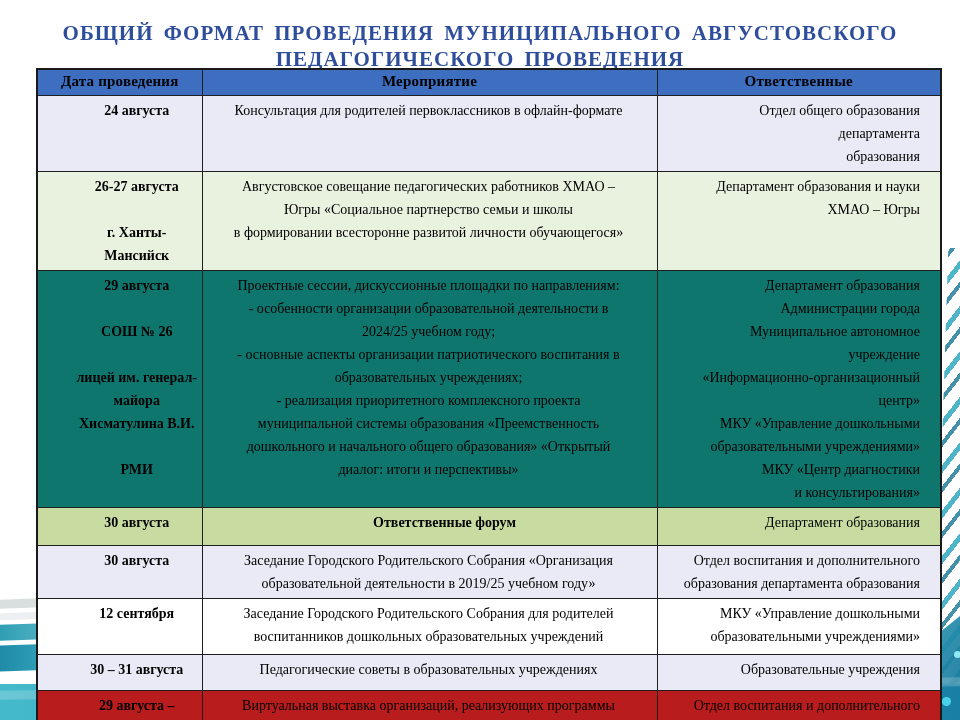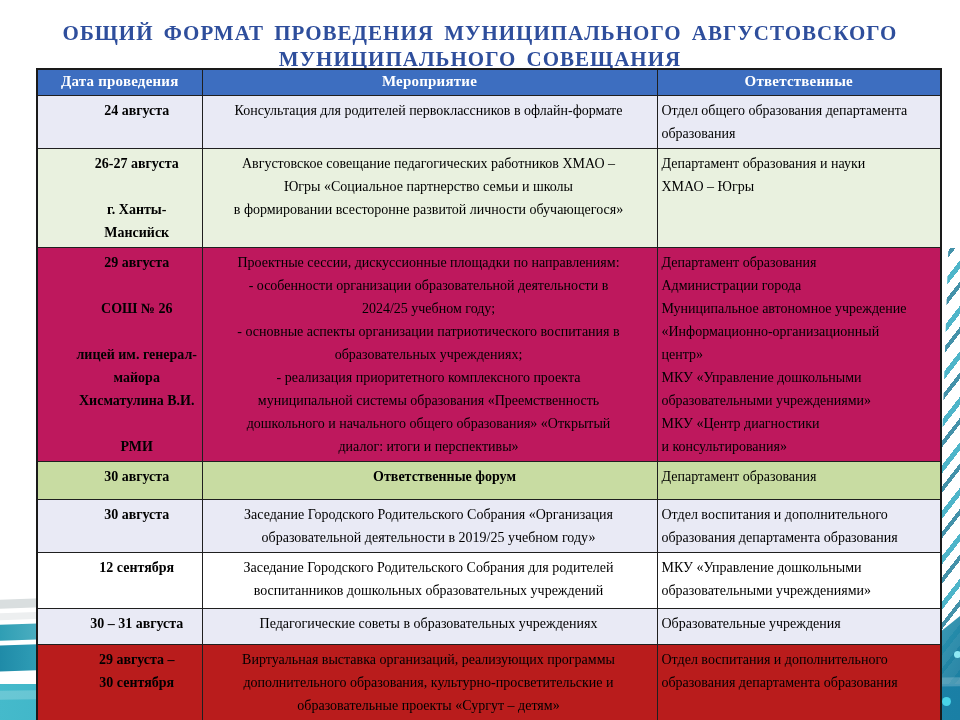--- a/index.html
+++ b/index.html
@@ -65,27 +65,27 @@
     position:absolute;left:36px;top:68px;z-index:2;
     width:904px;table-layout:fixed;border-collapse:collapse;
     font-size:14px;
   }
   table.sched td,table.sched th{
     border:1px solid #1F1F1F;vertical-align:top;
     white-space:pre-line;line-height:23px;
   }
   table.sched{border:2px solid #1a1a1a;}
   thead th{
-    background:#3D6EC0;color:#ffffff;font-weight:bold;font-size:15px;
+    background:#3D6EC0;color:#000000;font-weight:bold;font-size:15px;
     line-height:24px;height:25px;padding:0 2px;text-align:center;
     vertical-align:middle;letter-spacing:.2px;
   }
   .c-date{text-align:center;font-weight:bold;padding:3px 4px;}
   .c-event{text-align:center;padding:3px 8px 3px 6px;}
-  .c-resp{text-align:left;padding:3px 4px;}
+  .c-resp{text-align:right;padding:3px 20px;}
   .bold{font-weight:bold;padding-left:38px;}
   tbody tr:nth-child(1){height:53px;}
   tbody tr:nth-child(2){height:73px;}
   tbody tr:nth-child(3){height:211px;}
   tbody tr:nth-child(4){height:38px;}
   tbody tr:nth-child(5){height:52px;}
   tbody tr:nth-child(6){height:56px;}
   tbody tr:nth-child(7){height:36px;}
   tbody tr:nth-child(8){height:76px;}
 </style>
@@ -103,21 +103,21 @@
       <div class="lb4"></div>
     </div>
     <div class="right-corner"></div>
     <div class="band-bottom">
       <div class="band-wedge"></div>
       <div class="band-wedge2"></div>
     </div>
     <div class="dots"></div>
   </div>
 
-  <h1 class="title" style="color: rgb(46, 78, 156);"><span>ОБЩИЙ ФОРМАТ ПРОВЕДЕНИЯ МУНИЦИПАЛЬНОГО АВГУСТОВСКОГО</span><br><span>МУНИЦИПАЛЬНОГО СОВЕЩАНИЯ</span></h1>
+  <h1 class="title" style="color: rgb(46, 78, 156);"><span>ОБЩИЙ ФОРМАТ ПРОВЕДЕНИЯ МУНИЦИПАЛЬНОГО АВГУСТОВСКОГО</span><br><span>ПЕДАГОГИЧЕСКОГО ПРОВЕДЕНИЯ</span></h1>
 
   <table class="sched">
     <colgroup>
       <col style="width:165px">
         <col style="width:455px">
         <col style="width:284px">
     </colgroup>
     <thead>
       <tr style="background: rgb(61, 110, 192);">
         <th>Дата проведения</th>
@@ -135,21 +135,21 @@
         <tr style="background: rgb(233, 241, 223);">
           <td class="c-date bold">26-27 августа
 
 г. Ханты-Мансийск</td>
           <td class="c-event">Августовское совещание педагогических работников ХМАО –
 Югры «Социальное партнерство семьи и школы
 в формировании всесторонне развитой личности обучающегося»</td>
           <td class="c-resp">Департамент образования и науки
 ХМАО – Югры</td>
         </tr>
-        <tr style="background: #be185d; font-family: Liberation Serif, serif;">
+        <tr style="background: #0f766e; font-family: Liberation Serif, serif;">
           <td class="c-date bold">29 августа
 
 СОШ № 26
 
 лицей им. генерал-
 майора
 Хисматулина В.И.
 
 РМИ</td>
           <td class="c-event">Проектные сессии, дискуссионные площадки по направлениям:

